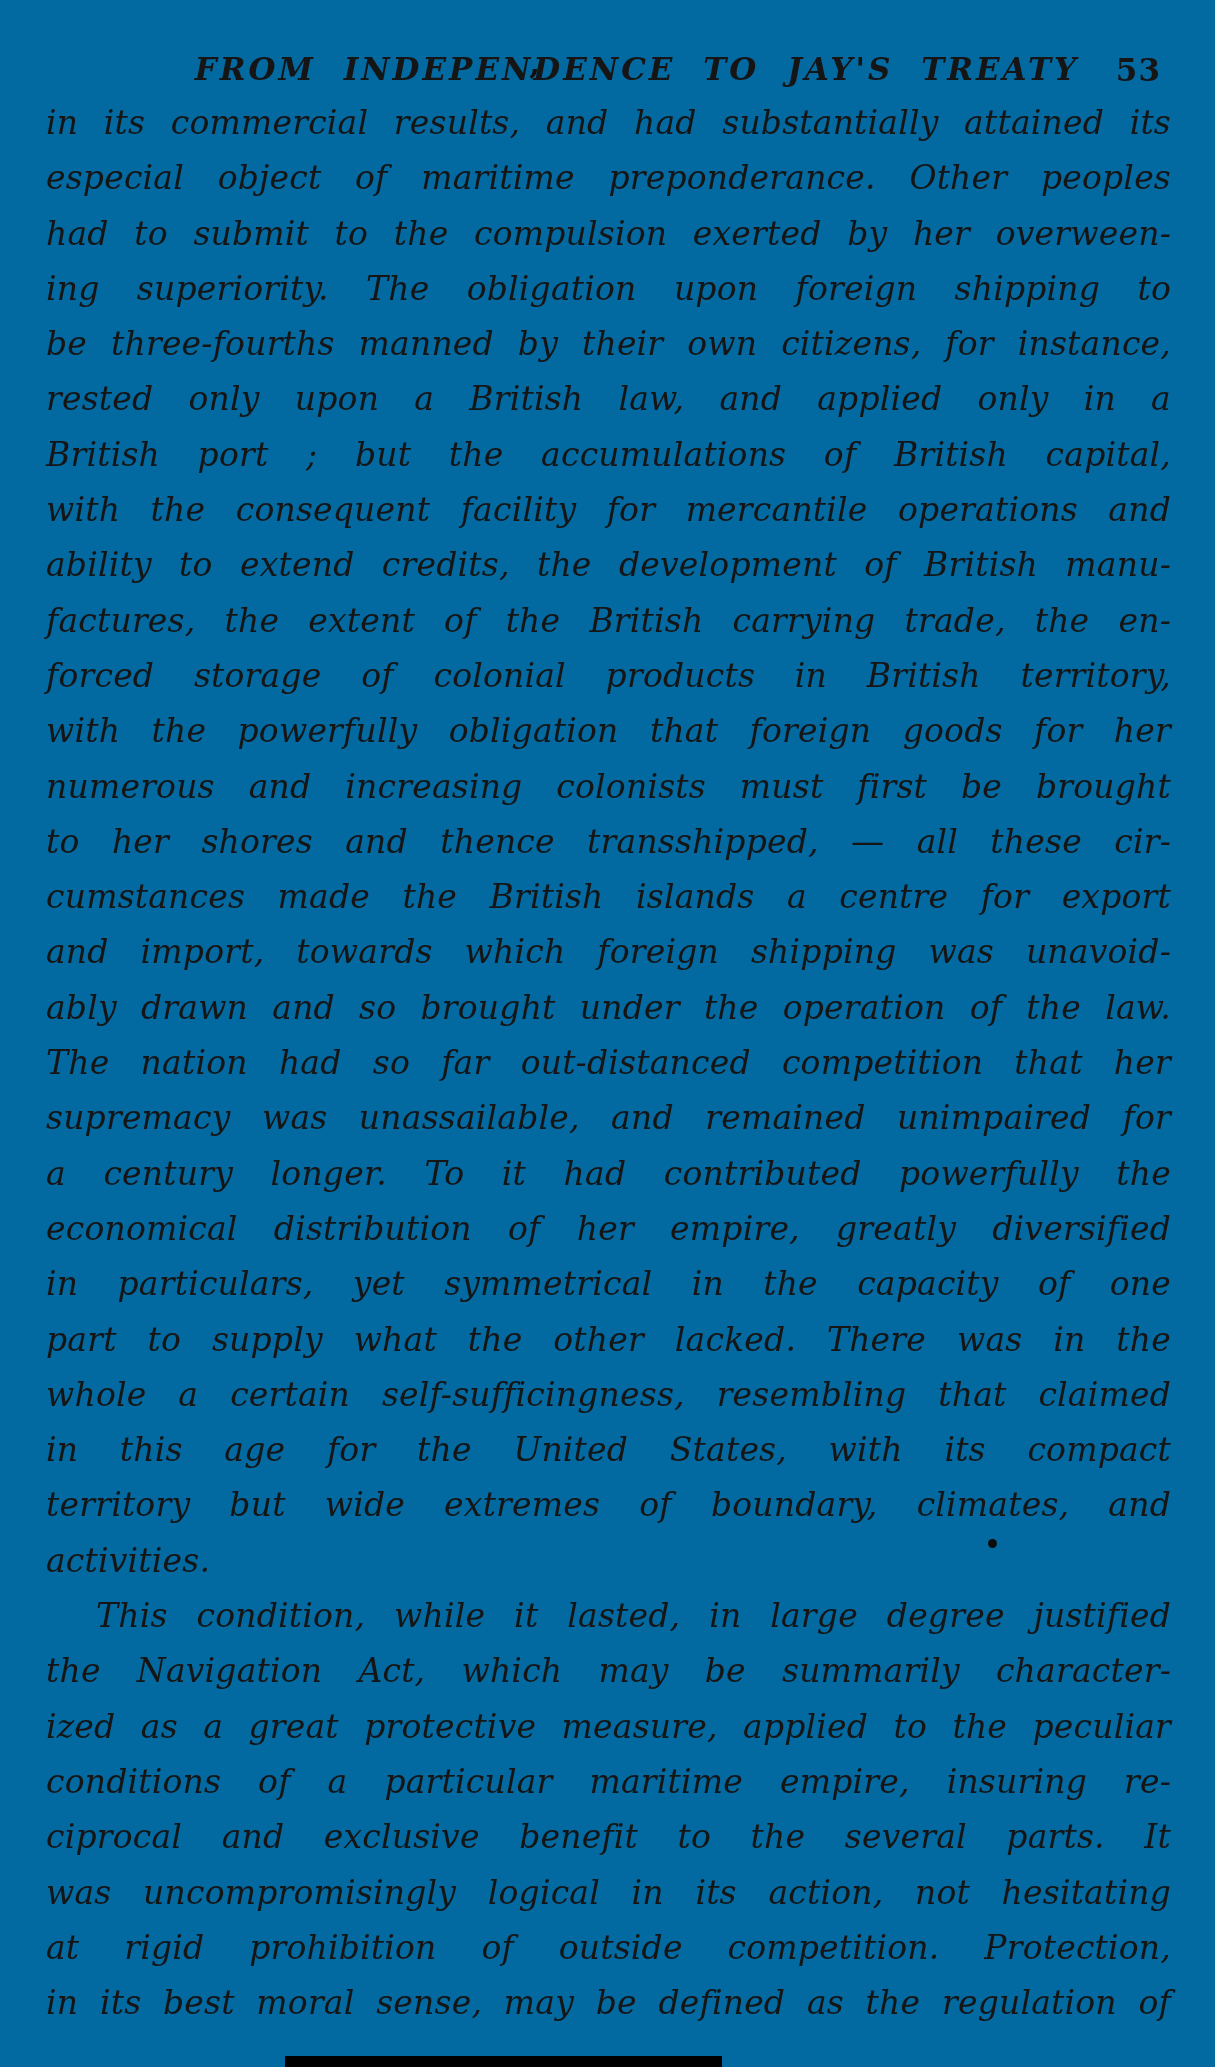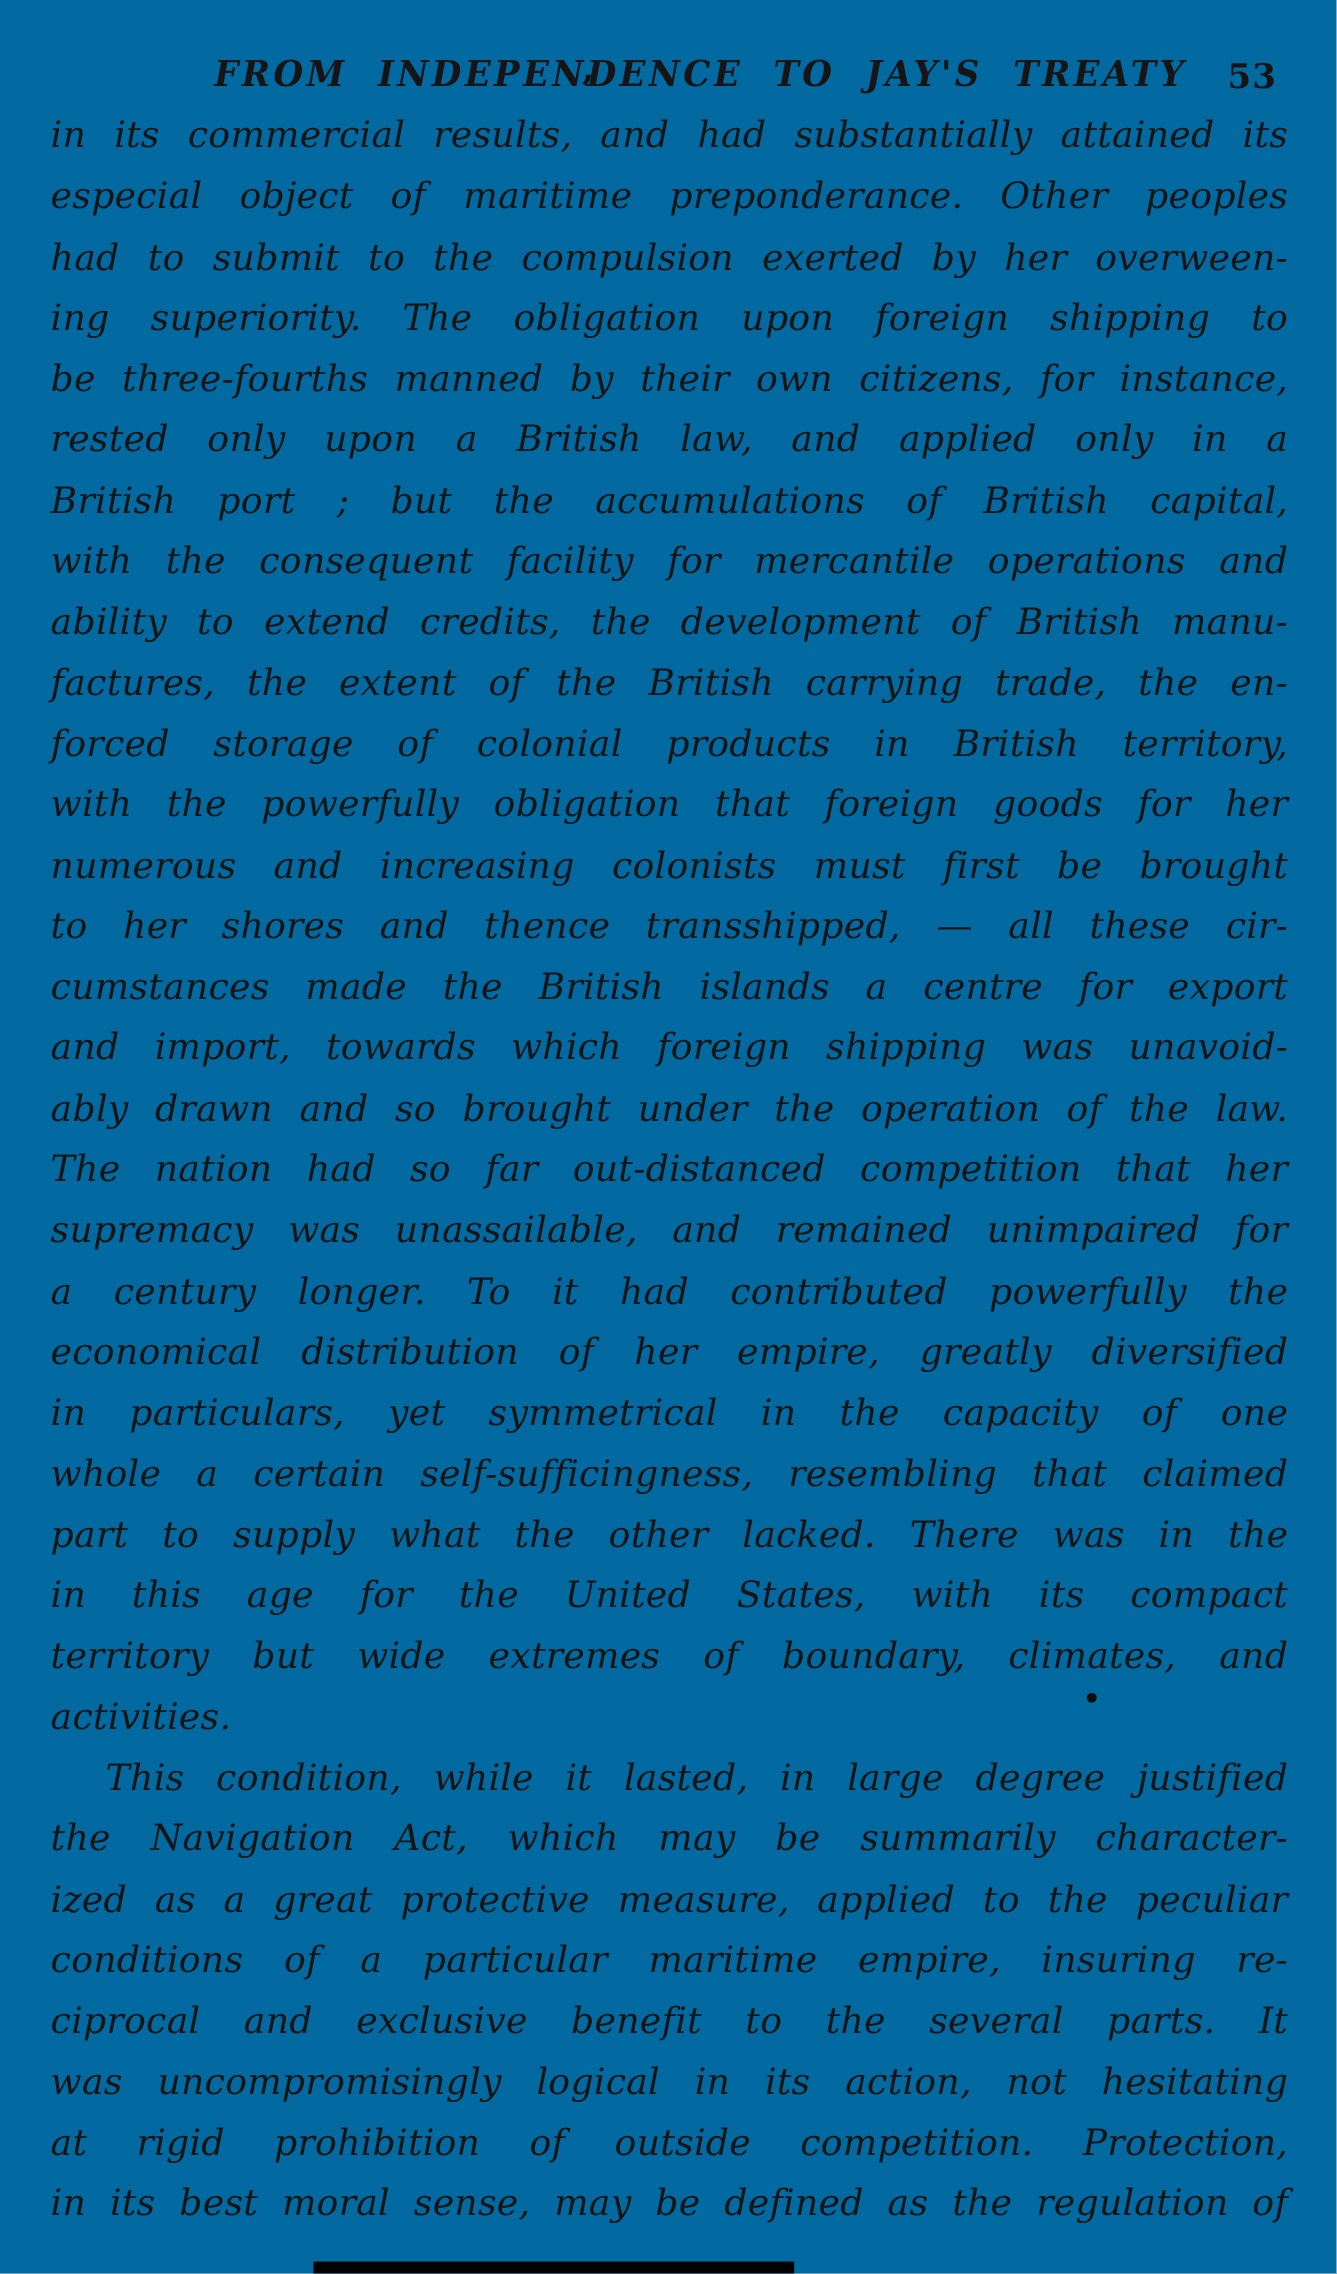--- a/index.html
+++ b/index.html
@@ -107,22 +107,22 @@
     <div class="line">numerous and increasing colonists must first be brought</div>
     <div class="line">to her shores and thence transshipped, — all these cir-</div>
     <div class="line">cumstances made the British islands a centre for export</div>
     <div class="line">and import, towards which foreign shipping was unavoid-</div>
     <div class="line">ably drawn and so brought under the operation of the law.</div>
     <div class="line">The nation had so far out-distanced competition that her</div>
     <div class="line">supremacy was unassailable, and remained unimpaired for</div>
     <div class="line">a century longer.  To it had contributed powerfully the</div>
     <div class="line">economical distribution of her empire, greatly diversified</div>
     <div class="line">in particulars, yet symmetrical in the capacity of one</div>
+    <div class="line">part to supply what the other lacked.  There was in the</div>
     <div class="line">whole a certain self-sufficingness, resembling that claimed</div>
-    <div class="line">part to supply what the other lacked.  There was in the</div>
     <div class="line">in this age for the United States, with its compact</div>
     <div class="line">territory but wide extremes of boundary, climates, and</div>
     <div class="line par-end">activities.</div>
 
     <div class="line indent">This condition, while it lasted, in large degree justified</div>
     <div class="line">the Navigation Act, which may be summarily character-</div>
     <div class="line">ized as a great protective measure, applied to the peculiar</div>
     <div class="line">conditions of a particular maritime empire, insuring re-</div>
     <div class="line">ciprocal and exclusive benefit to the several parts.  It</div>
     <div class="line">was uncompromisingly logical in its action, not hesitating</div>

